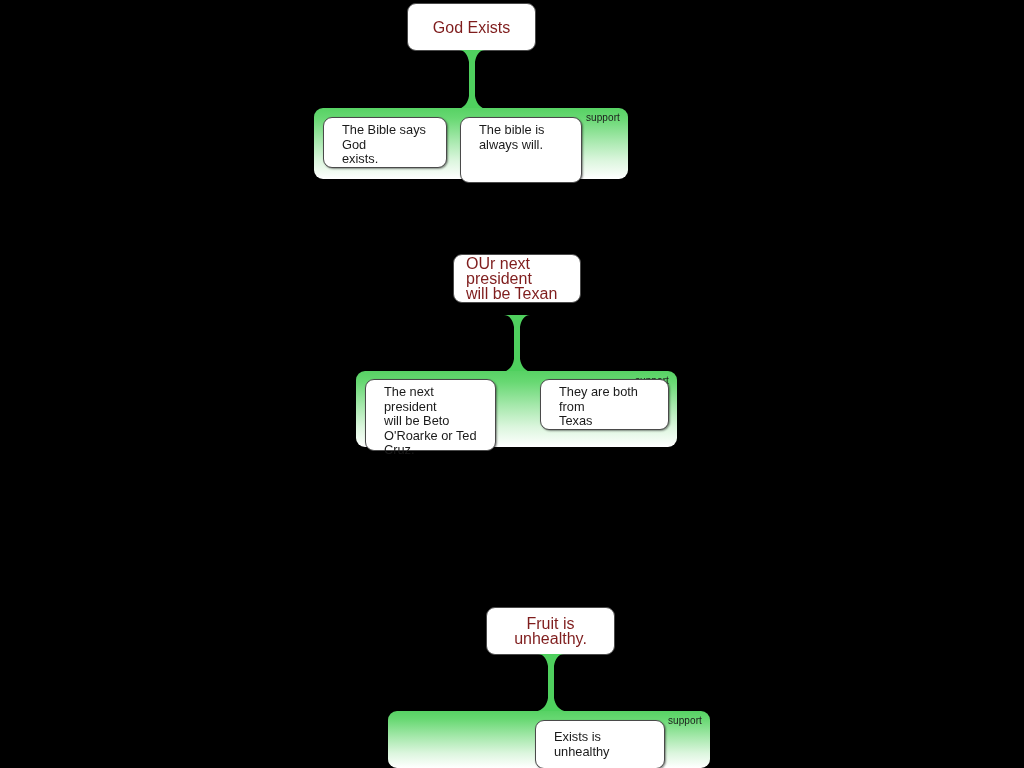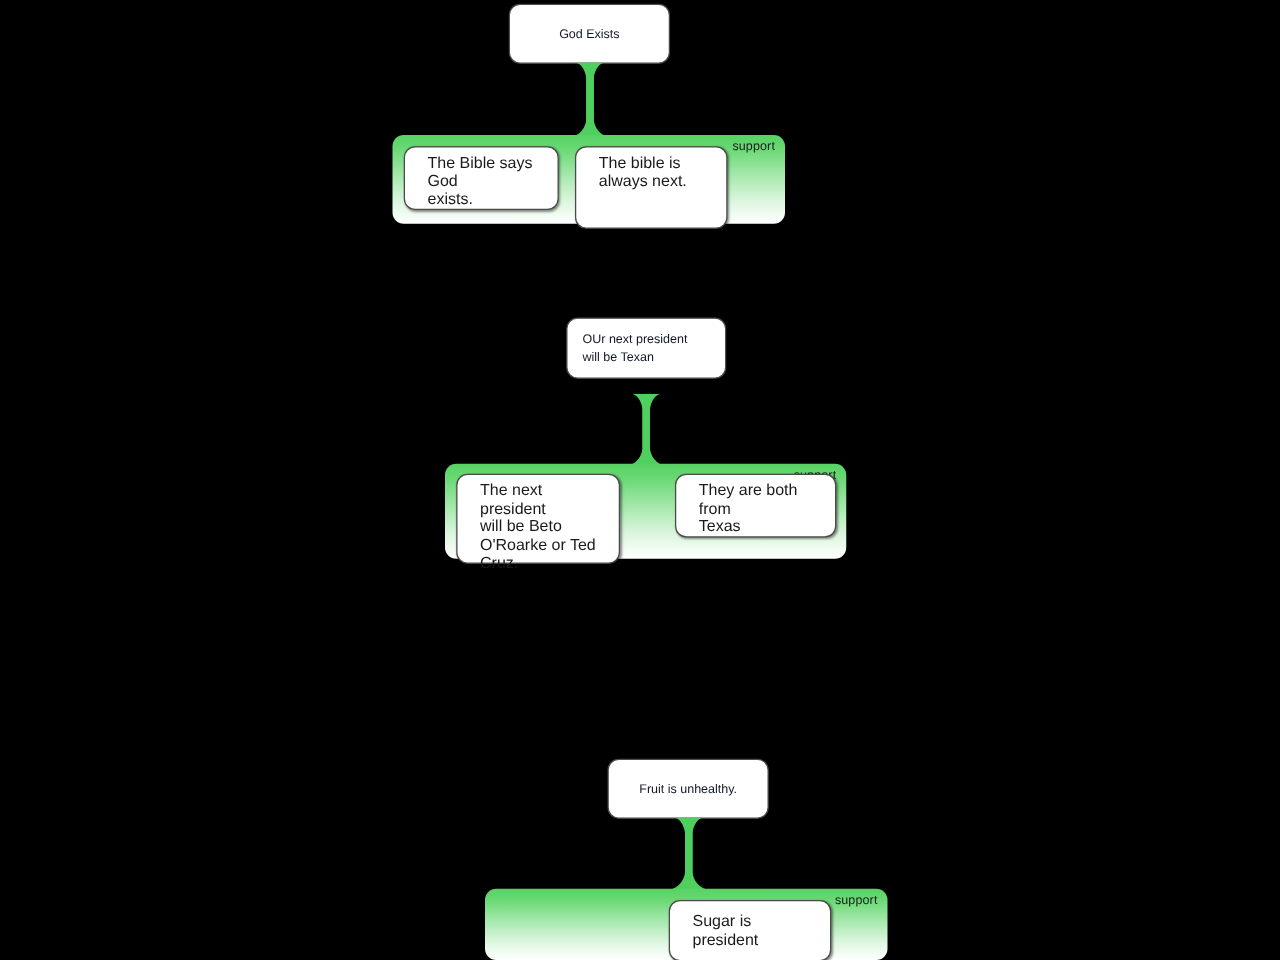--- a/index.html
+++ b/index.html
@@ -36,23 +36,23 @@
     border: 1px solid #4a4a4a;
     border-radius: 9px;
     box-sizing: border-box;
     box-shadow: 1px 1px 2px rgba(0,0,0,0.55);
     display: flex;
     align-items: center;
     padding: 6px 12px;
     box-sizing: border-box;
   }
   .claim-text {
-    font-size: 10px;
+    font-size: 16px;
     line-height: 15px;
-    color: #0f172a;
+    color: #7f1d1d;
     white-space: pre-line;
   }
   .claim-center .claim-text {
     width: 100%;
     text-align: center;
   }
 
   
   .connector {
     position: absolute;
@@ -119,21 +119,21 @@
     <div class="support-group" style="left:314px; top:108px; width:314px; height:71px;">
       <span class="support-label">support</span>
 
       <div class="reason-box top" style="left:9px; top:9px; width:124px; height:51px;">
         <span class="reason-text">The Bible says God
 exists.</span>
       </div>
 
       <div class="reason-box top" style="left:146px; top:9px; width:122px; height:66px;">
         <span class="reason-text">The bible is
-always next.</span>
+always will.</span>
       </div>
     </div>
   </div>
 
   <div class="argument">
 
     <div class="claim-box" style="left:453px; top:254px; width:128px; height:49px;">
       <span class="claim-text">OUr next president
 will be Texan</span>
     </div>
@@ -173,18 +173,18 @@
         <path d="M4,0 C10,0 13,6 14,12 L14,44 C13,51 9,56 1,58 L33,58 C25,56 21,51 20,44 L20,12 C21,6 24,0 30,0 Z" fill="#4fd05e"></path>
         <rect x="14" y="0" width="6" height="58" fill="#4fd05e"></rect>
       </svg>
     </div>
 
     <div class="support-group" style="left:388px; top:711px; width:322px; height:57px;">
       <span class="support-label">support</span>
 
 
       <div class="reason-box middle" style="left:147px; top:9px; width:130px; height:49px;">
-        <span class="reason-text">Sugar is president</span>
+        <span class="reason-text">Exists is unhealthy</span>
       </div>
     </div>
   </div>
 
 </div>
 
 </body></html>

